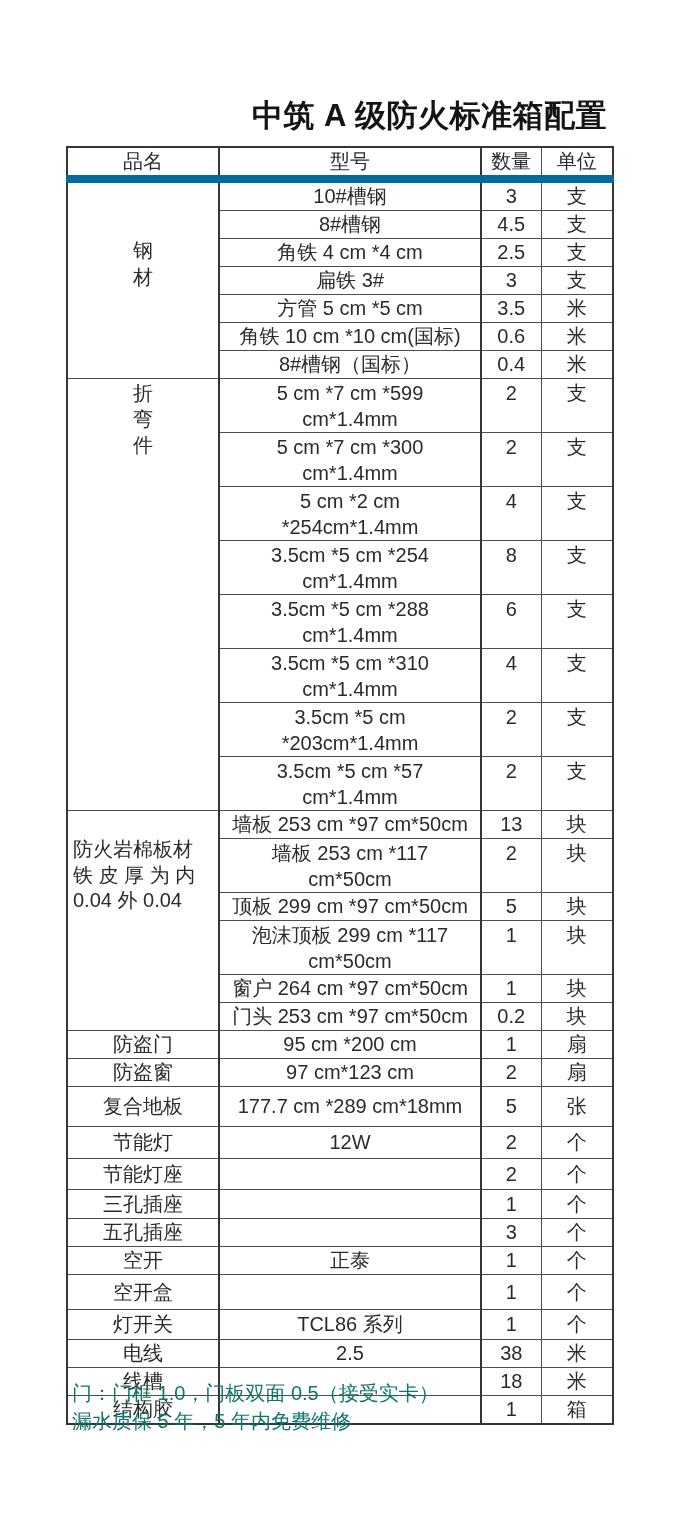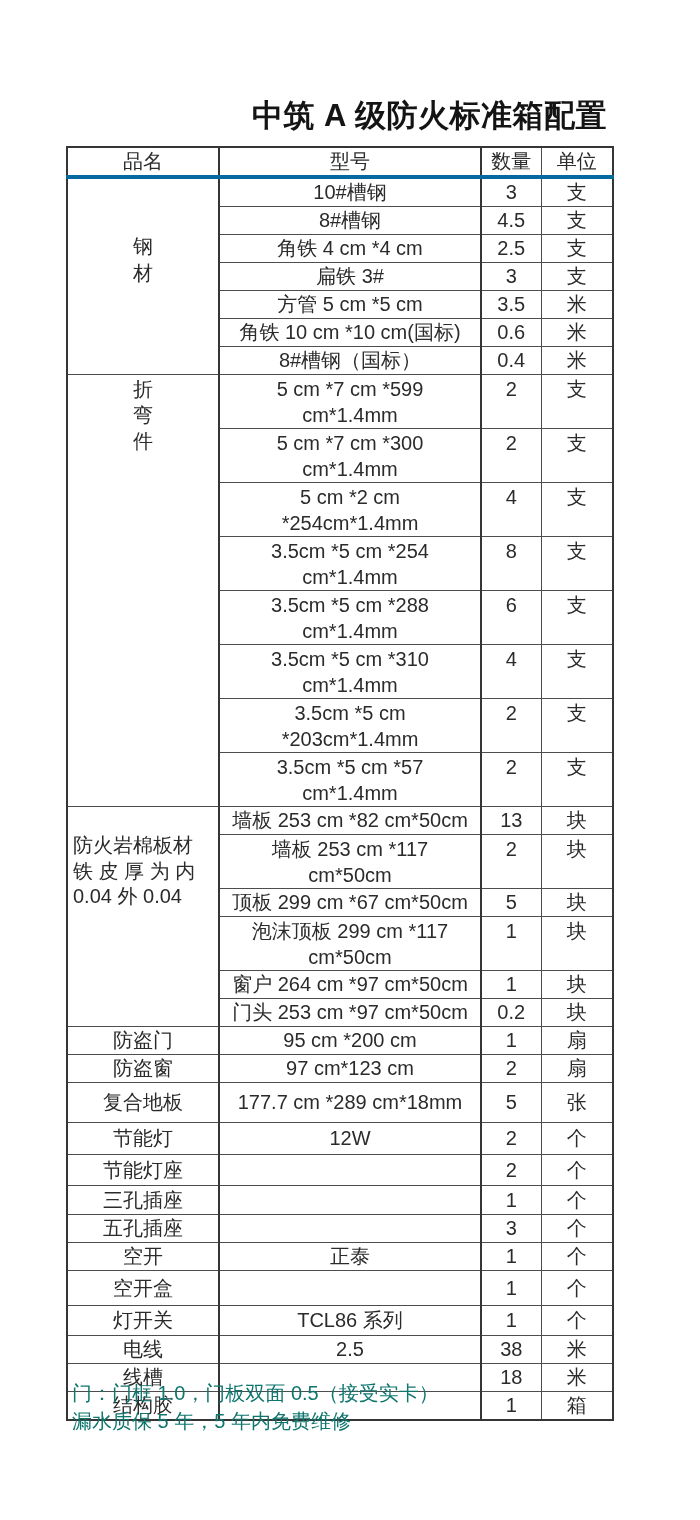--- a/index.html
+++ b/index.html
@@ -21,21 +21,21 @@
     position:absolute; left:66px; top:146px; width:546px;
     border-collapse:collapse; table-layout:fixed;
     border:2px solid #353535;
   }
   .spec th, .spec td {
     border:1px solid #4d4d4d;
     font-size:20px; color:#2b2b2b; font-weight:400;
     text-align:center; vertical-align:middle;
     padding:0; overflow:hidden;
   }
-  .spec thead th { height:26px; border-bottom:4px solid #0369a1; }
+  .spec thead th { height:26px; border-bottom:8px solid #0369a1; }
   .spec .c-model { border-left:2px solid #353535; }
   .spec .c-qty   { border-left:2px solid #353535; }
   .spec .c-unit  { border-left:1px solid #6e6e6e; }
 
   
   .spec tr.two td { vertical-align:top; line-height:26px; padding-top:1px; }
 
   
   .spec td.label-cell { vertical-align:top; }
   .spec td.label-0 { padding-top:54px; line-height:27px; }
@@ -177,34 +177,34 @@
           </td>
           <td class="c-qty">2</td>
           <td class="c-unit">支</td>
         </tr>
         <tr style="height: 28px;">
           <td class="c-name label-cell label-2" rowspan="6">
             <div>防火岩棉板材</div>
             <div>铁 皮 厚 为 内</div>
             <div>0.04 外 0.04</div>
           </td>
-          <td class="c-model">墙板 253 cm *82 cm*50cm</td>
+          <td class="c-model">墙板 253 cm *97 cm*50cm</td>
           <td class="c-qty">13</td>
           <td class="c-unit">块</td>
         </tr>
         <tr class="two" style="height: 52px;">
           <td class="c-model">
             <div>墙板 253 cm *117</div>
             <div>cm*50cm</div>
           </td>
           <td class="c-qty">2</td>
           <td class="c-unit">块</td>
         </tr>
         <tr style="height: 28px;">
-          <td class="c-model">顶板 299 cm *67 cm*50cm</td>
+          <td class="c-model">顶板 299 cm *97 cm*50cm</td>
           <td class="c-qty">5</td>
           <td class="c-unit">块</td>
         </tr>
         <tr class="two" style="height: 52px;">
           <td class="c-model">
             <div>泡沫顶板 299 cm *117</div>
             <div>cm*50cm</div>
           </td>
           <td class="c-qty">1</td>
           <td class="c-unit">块</td>

